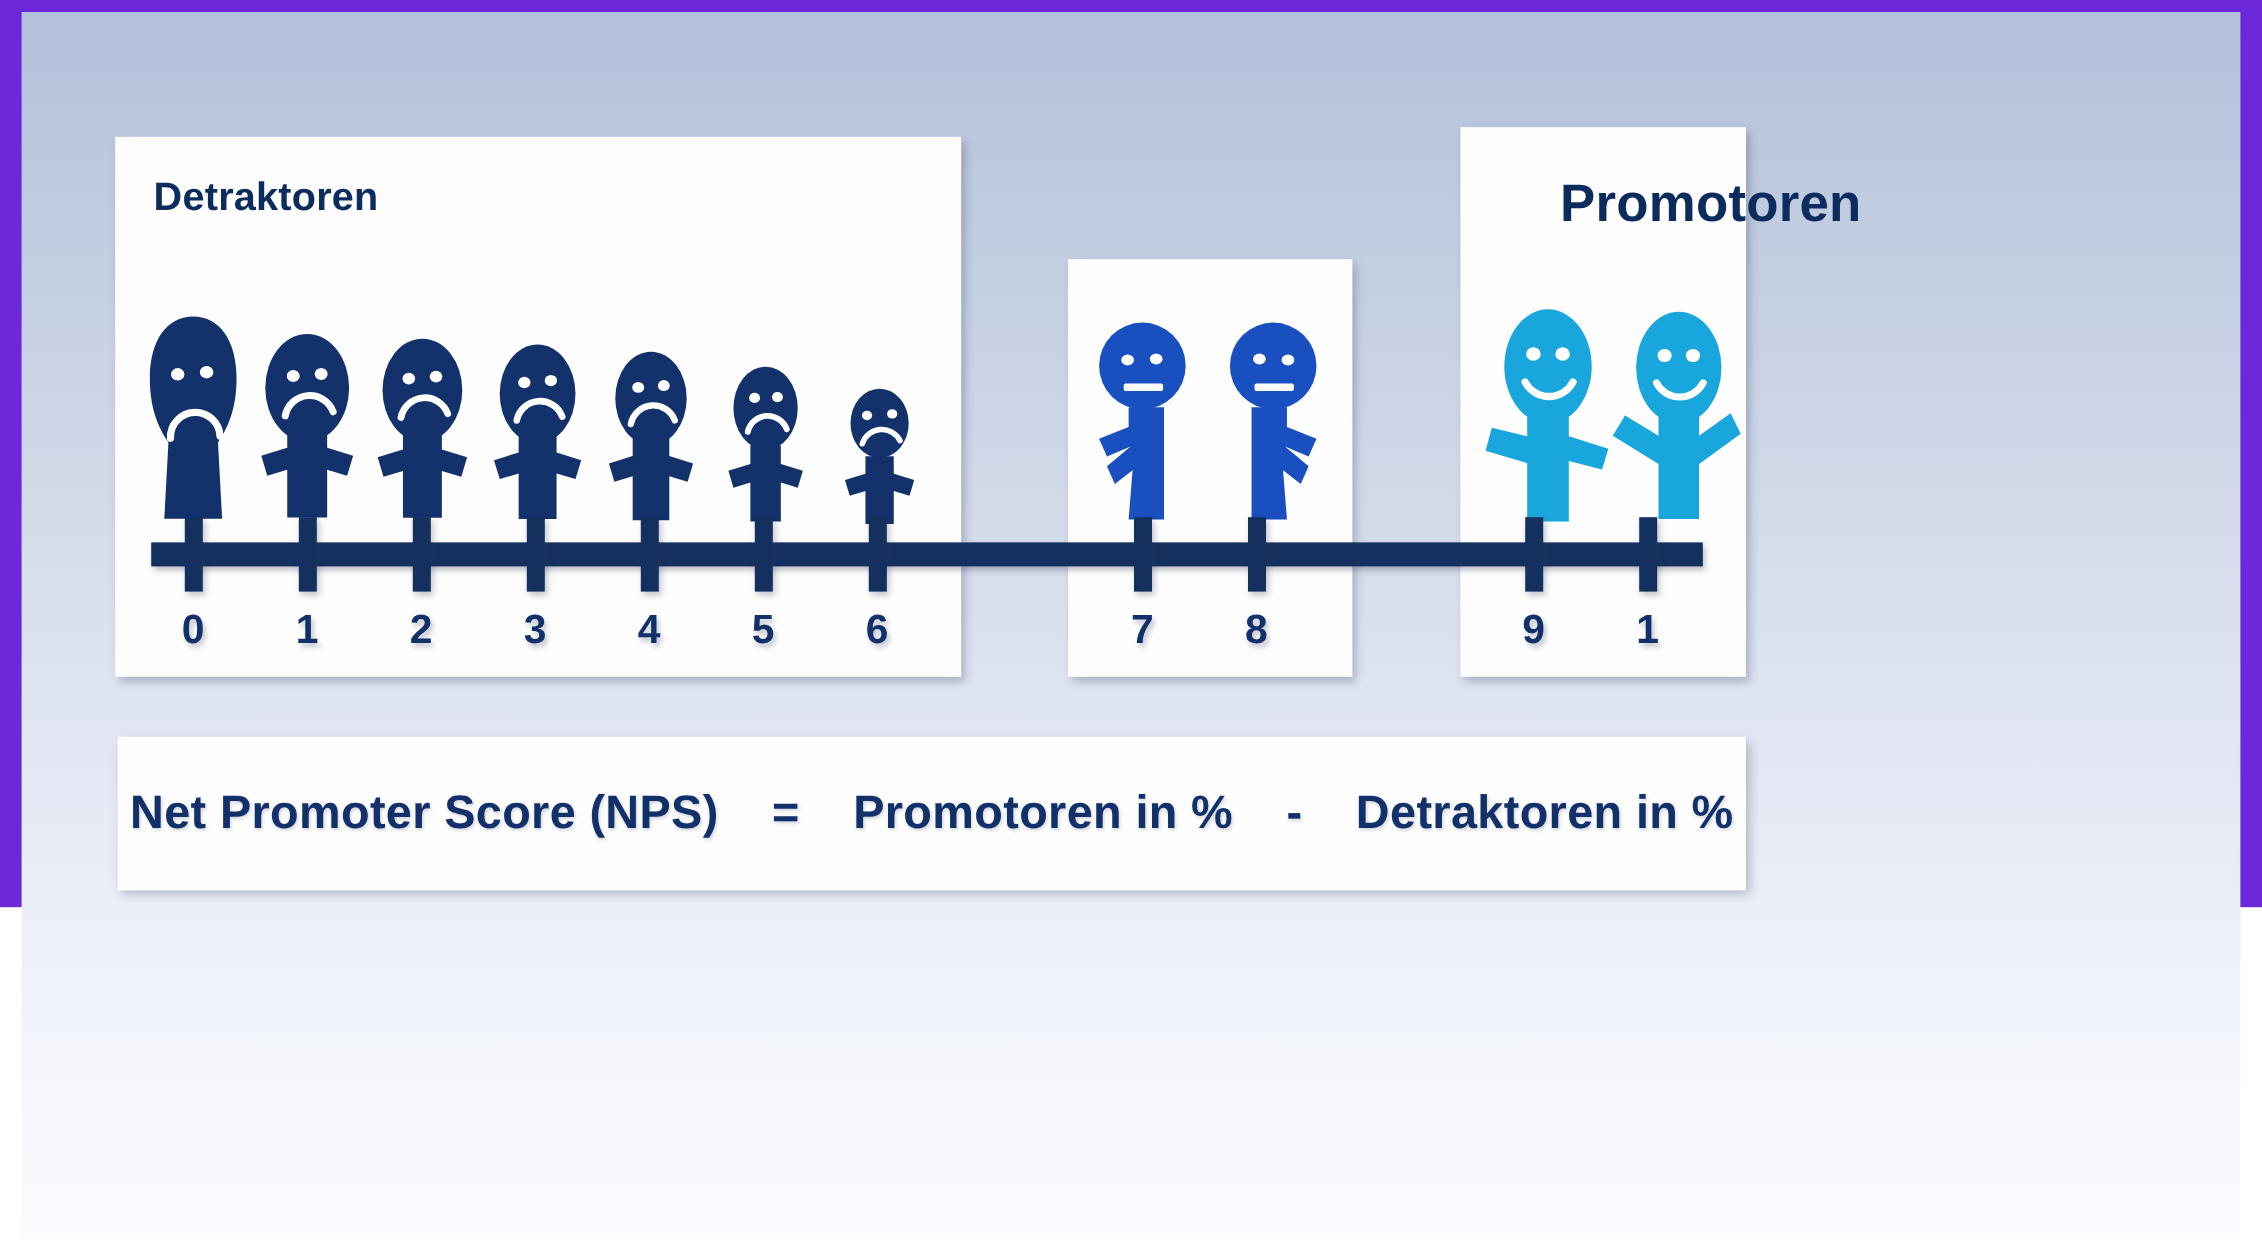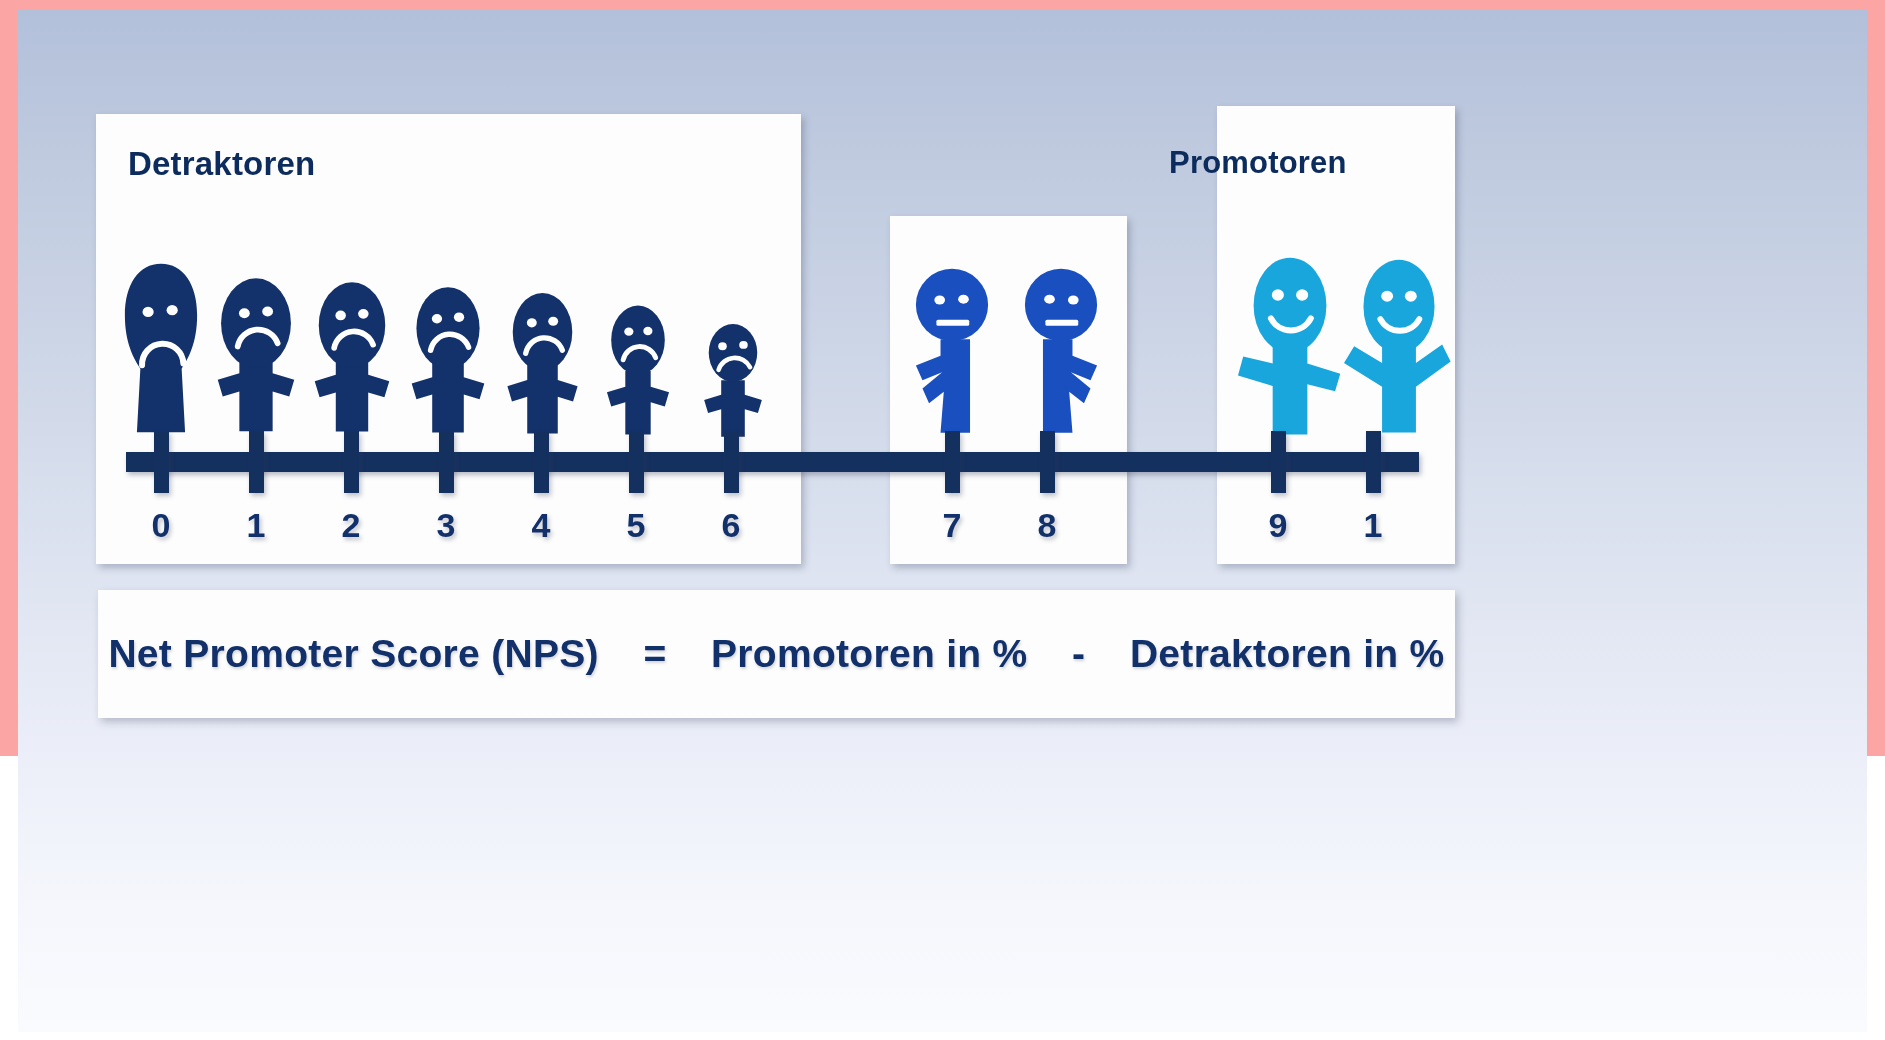--- a/index.html
+++ b/index.html
@@ -3,21 +3,21 @@
 <meta charset="utf-8">
 <style>
   html,body{margin:0;padding:0;}
   body{
     width:1885px;height:1040px;overflow:hidden;
     font-family:"Liberation Sans",sans-serif;
     background:#ffffff;
   }
   #stage{
     position:relative;width:1885px;height:756px;
-    background:#fca5a5;
+    background:#6d28d9;
   }
   
   #canvas{
     position:absolute;left:18px;top:10px;
     width:1849px;height:1022px;
     background:linear-gradient(180deg,#b3c0da 0%,#bfcadf 14%,#ccd5e6 32%,#dde3f0 54%,#ebeef8 72%,#f4f6fc 86%,#fafbfe 100%);
   }
   .panel{
     position:absolute;background:#fdfdfd;
     box-shadow:3px 4px 7px rgba(60,70,95,.30);
@@ -44,41 +44,41 @@
     font-size:34px;text-align:center;
     text-shadow:2px 3px 4px rgba(60,70,95,.30);
   }
   
   .figure{position:absolute;}
   .figure svg{display:block;overflow:visible;}
   
   #formula-panel{
     position:absolute;background:#fdfdfd;
     box-shadow:3px 4px 8px rgba(60,70,95,.30);
-    display:flex;align-items:center;justify-content:center;
+    display:flex;align-items:center;justify-content:center;margin-top:24px;
   }
   #formula-text{
     font-weight:bold;color:#12306a;font-size:39px;
     white-space:pre;letter-spacing:.3px;
     text-shadow:1px 2px 3px rgba(60,70,95,.22);
   }
 </style>
 </head>
 <body>
 
 <div id="stage">
   <div id="canvas">
 
     <div class="panel" style="left:78px;top:104px;width:705px;height:450px;"></div>
     <div class="panel-title" style="left:110px;top:135px;font-size:33px;">Detraktoren</div>
 
     <div class="panel" style="left:872px;top:206px;width:237px;height:348px;"></div>
 
     <div class="panel" style="left:1199px;top:96px;width:238px;height:458px;"></div>
-    <div class="panel-title" style="left:1151px;top:135px;font-size:31px;">Promotoren</div>
+    <div class="panel-title" style="left:1282px;top:135px;font-size:44px;">Promotoren</div>
 
     <div class="figure" style="left:100px;top:252px;">
       <svg width="86" height="172" viewBox="0 0 100 200">
         <path fill="#13316a" d="M50 2 C76 2 92 26 92 62 C92 94 82 112 74 124 L78 198 L22 198 L26 124 C18 112 8 94 8 62 C8 26 24 2 50 2 Z"></path>
         <ellipse cx="35" cy="58" rx="6.5" ry="6" fill="#fff"></ellipse>
         <ellipse cx="63" cy="56" rx="6.5" ry="6" fill="#fff"></ellipse>
         <path d="M28 120 A24 24 0 0 1 76 118" stroke="#fff" stroke-width="7" fill="none" stroke-linecap="round"></path>
       </svg>
     </div>
 

